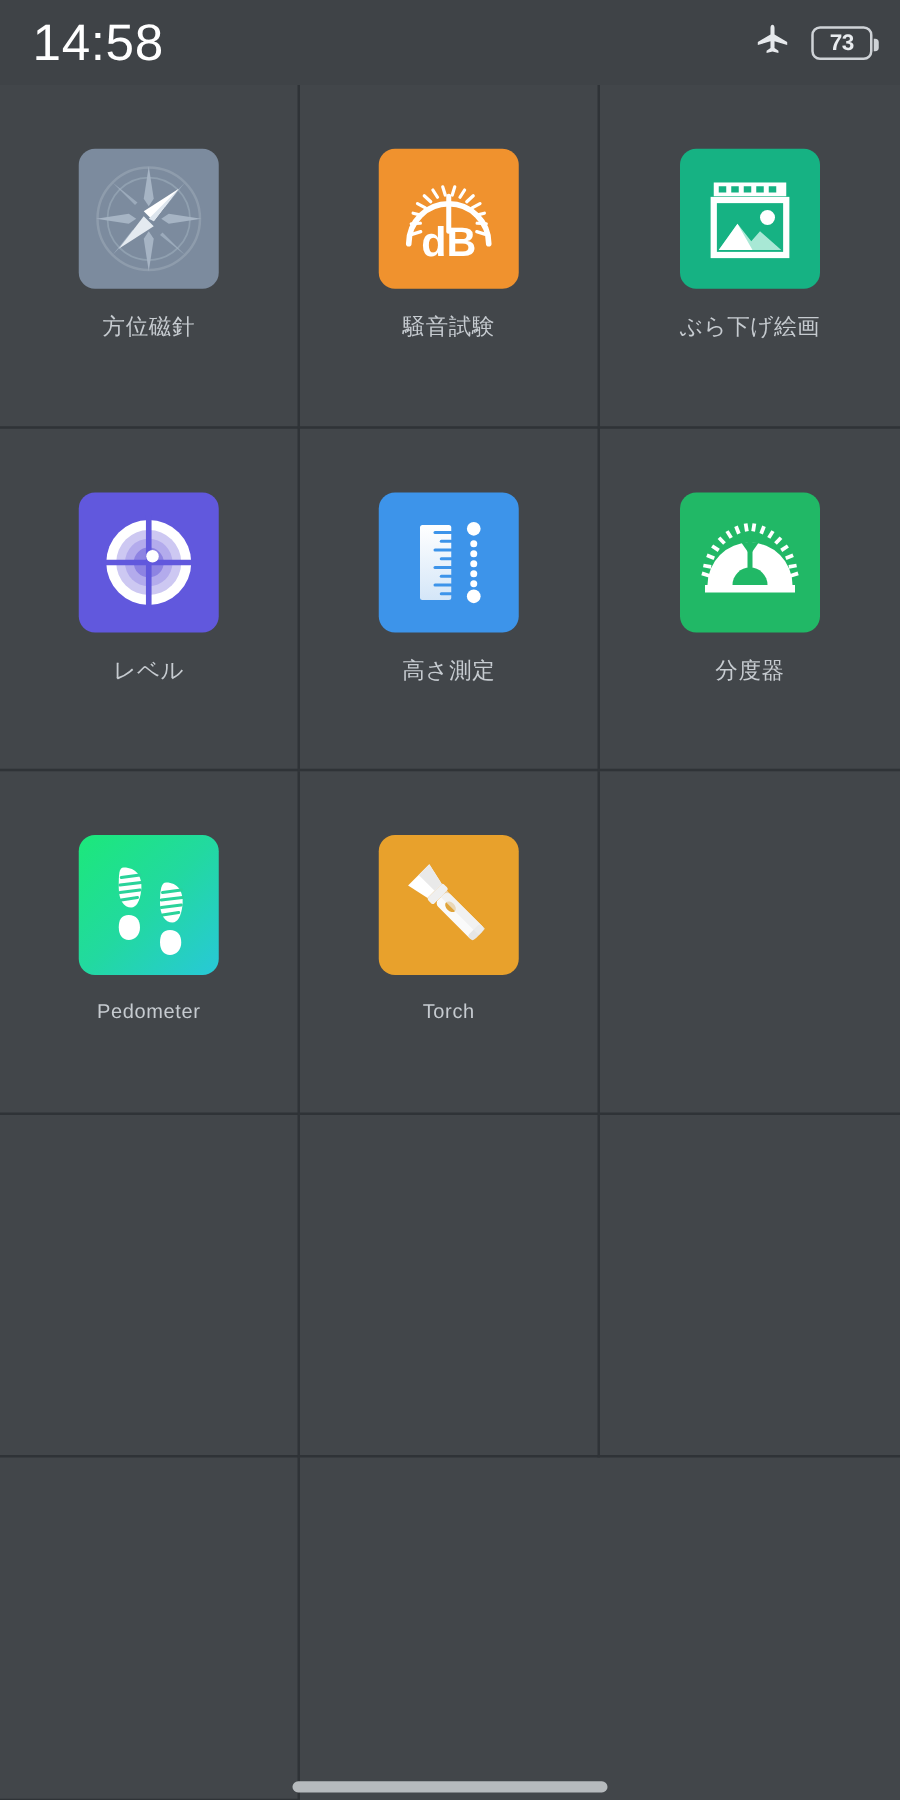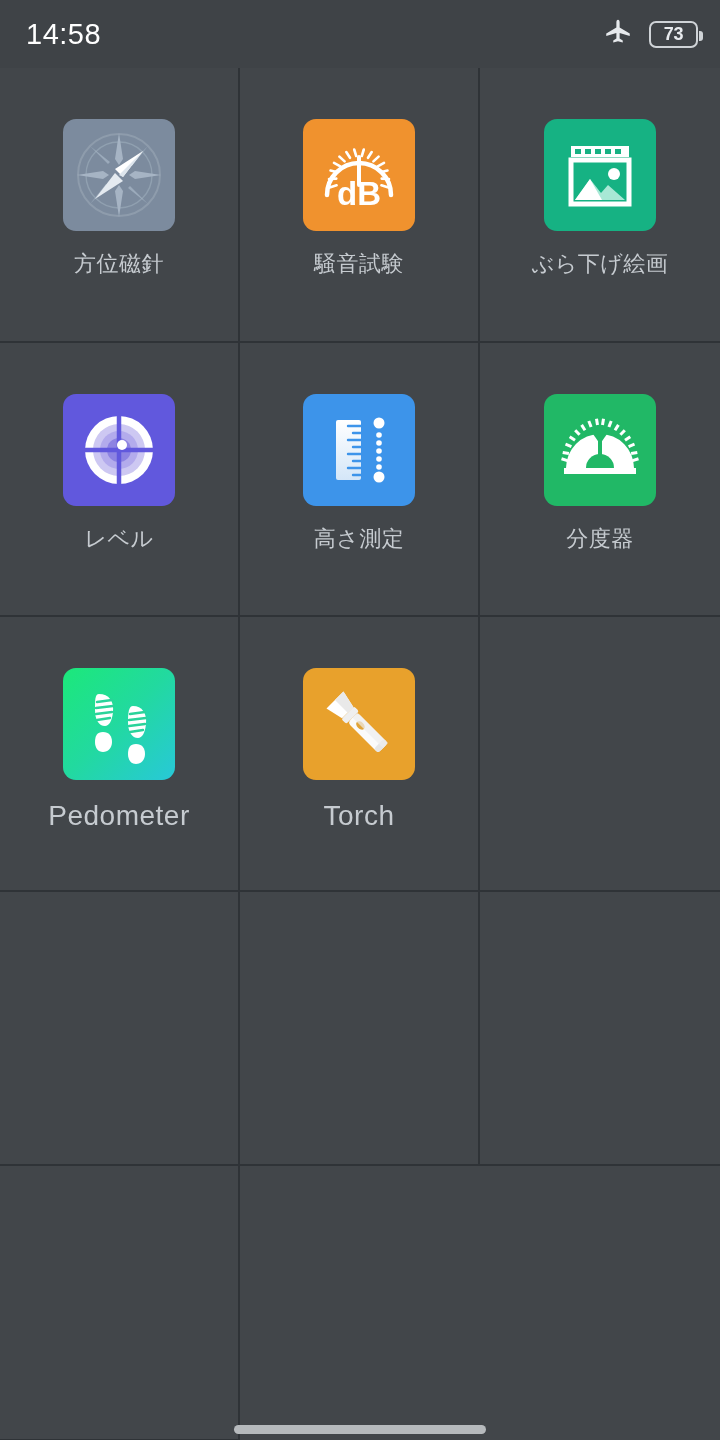--- a/index.html
+++ b/index.html
@@ -31,21 +31,21 @@
     display: flex;
     align-items: center;
     justify-content: space-between;
     padding: 0 22px 0 26px;
     box-sizing: border-box;
     background: #3f4347;
     color: #ffffff;
     z-index: 5;
   }
   .status-clock {
-    font-size: 29px;
+    font-size: 41px;
     letter-spacing: 0.5px;
     line-height: 1;
     color: #ffffff;
   }
   .status-right {
     display: flex;
     align-items: center;
     gap: 16px;
   }
   .icon-airplane { display: block; }
@@ -107,27 +107,27 @@
     height: 112px;
     border-radius: 13px;
     position: relative;
     overflow: hidden;
     display: flex;
     align-items: center;
     justify-content: center;
   }
   .app-label {
     margin-top: 21px;
-    font-size: 22px;
+    font-size: 18px;
     color: #c6cbd0;
     line-height: 1.1;
     white-space: nowrap;
     letter-spacing: 0.5px;
   }
-  .app-label.latin { font-size: 28px; }
+  .app-label.latin { font-size: 16px; }
 
   
   .bg-compass   { background: #7c8b9e; }
   .bg-db        { background: #f0922e; }
   .bg-picture   { background: #16b283; }
   .bg-level     { background: #6158dd; }
   .bg-ruler     { background: #3d94ea; }
   .bg-magnify   { background: #3d94ea; }
   .bg-protract  { background: #21b866; }
   .bg-plumb     { background: #090909; }

